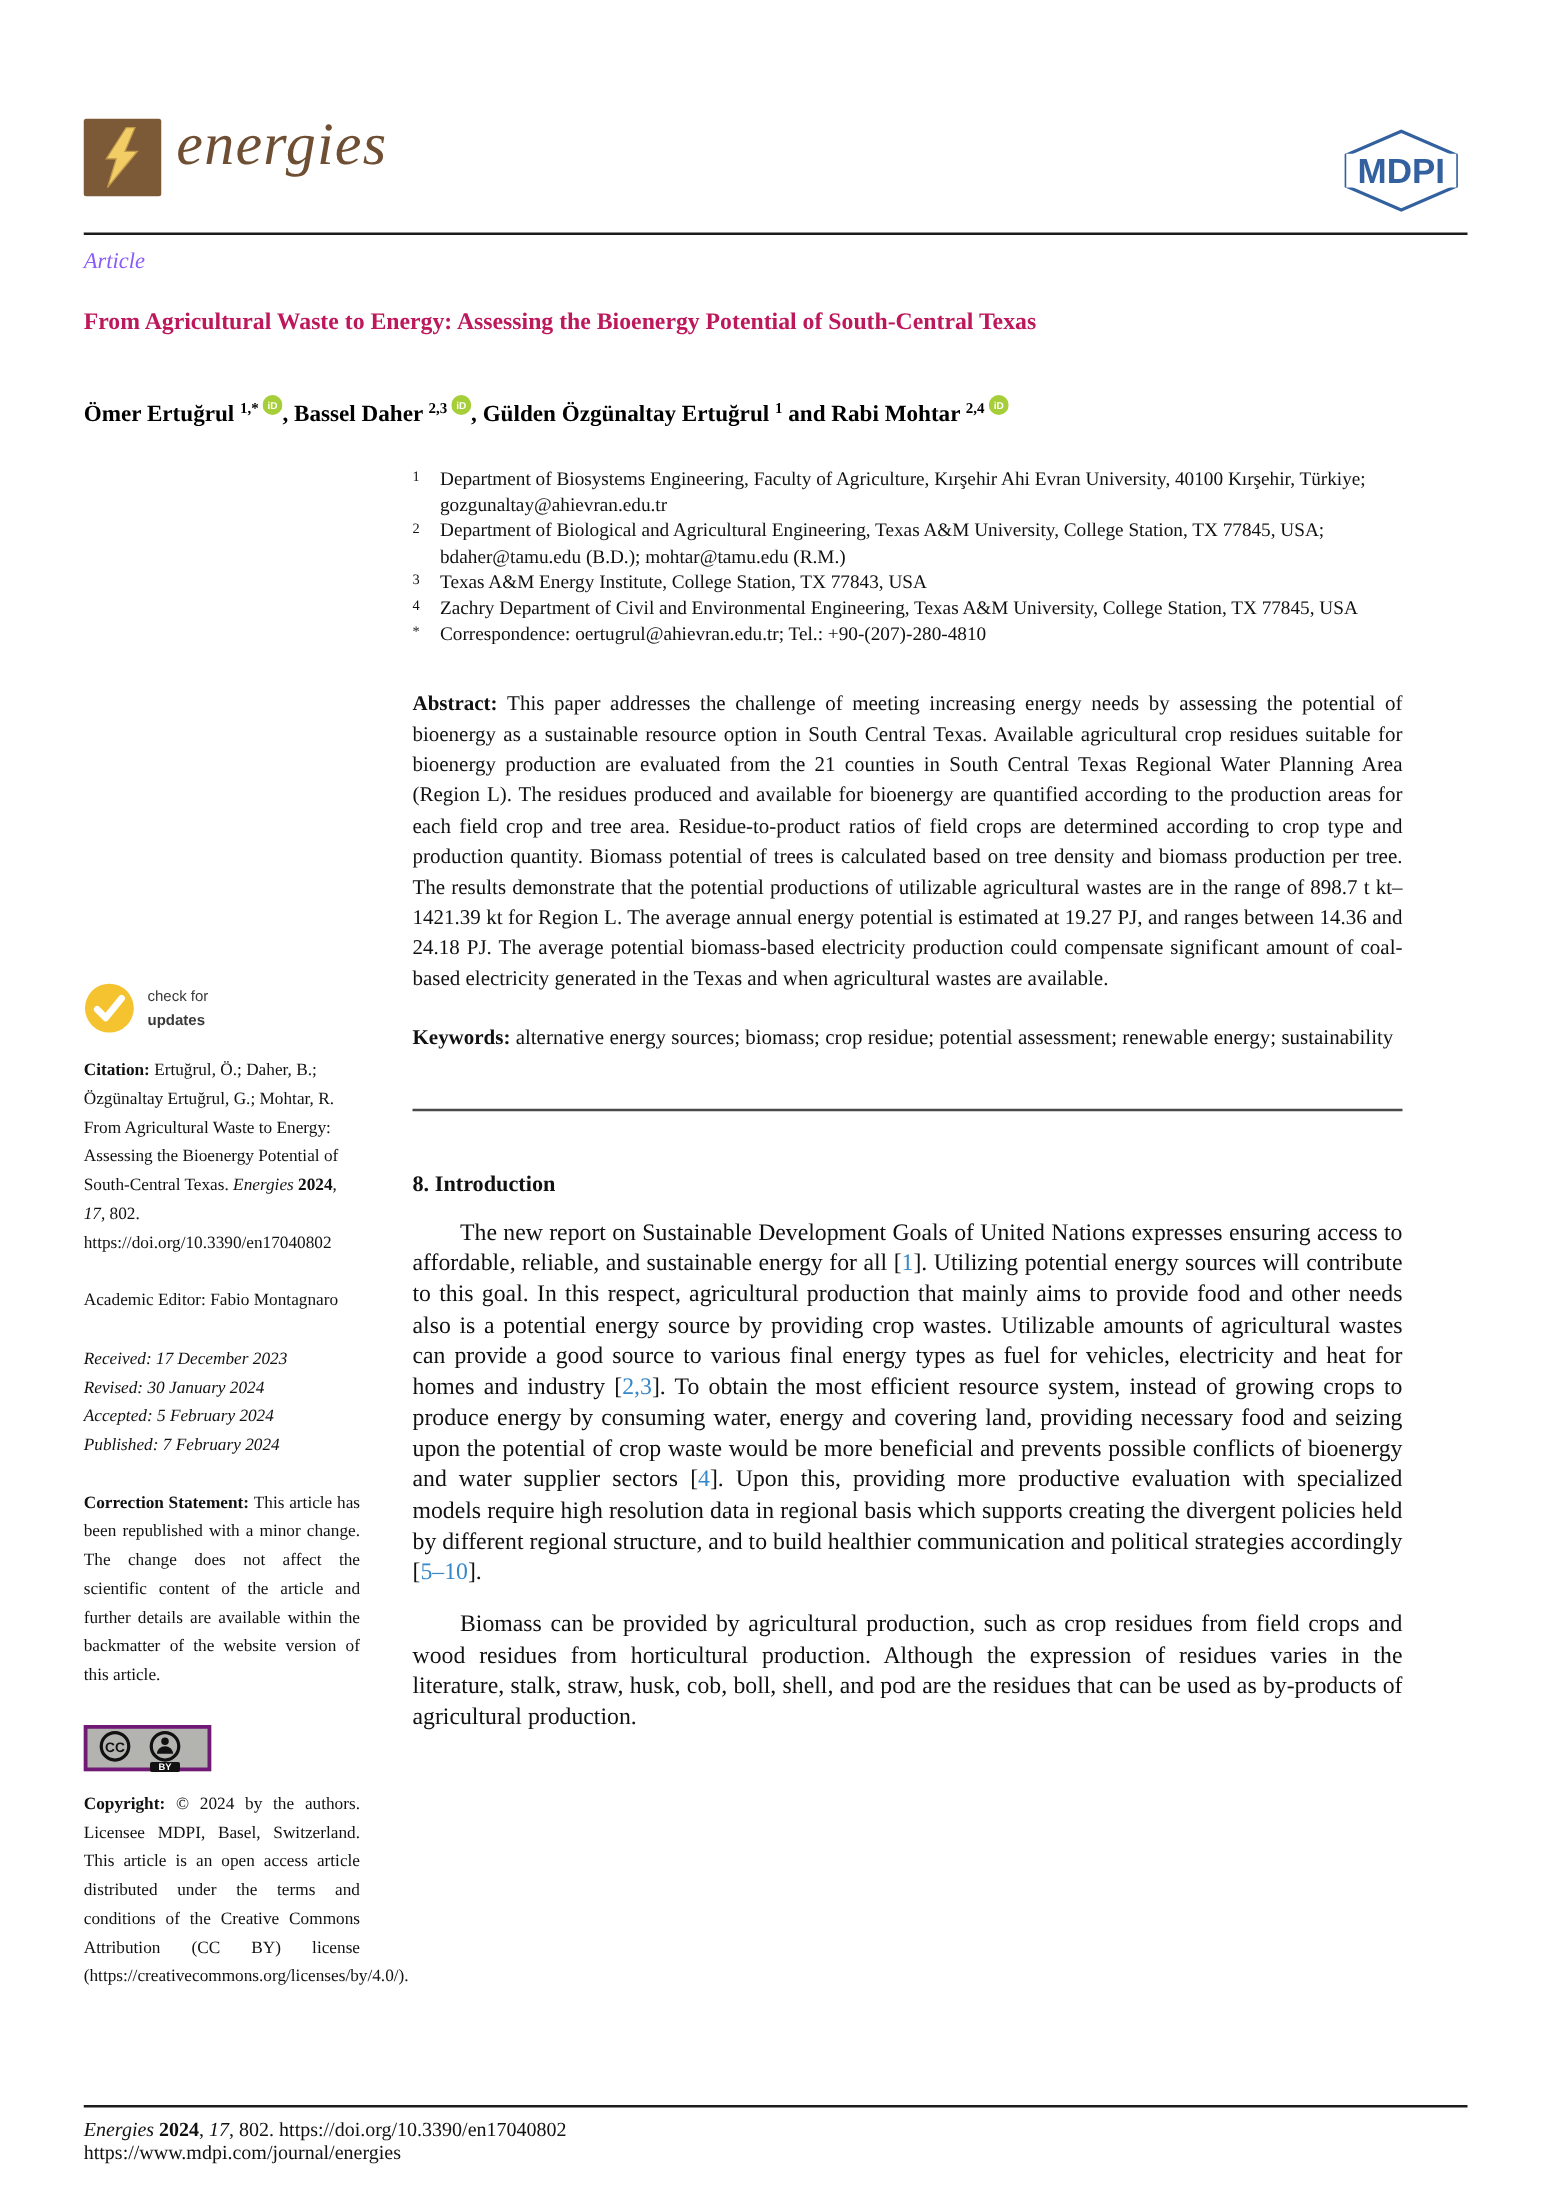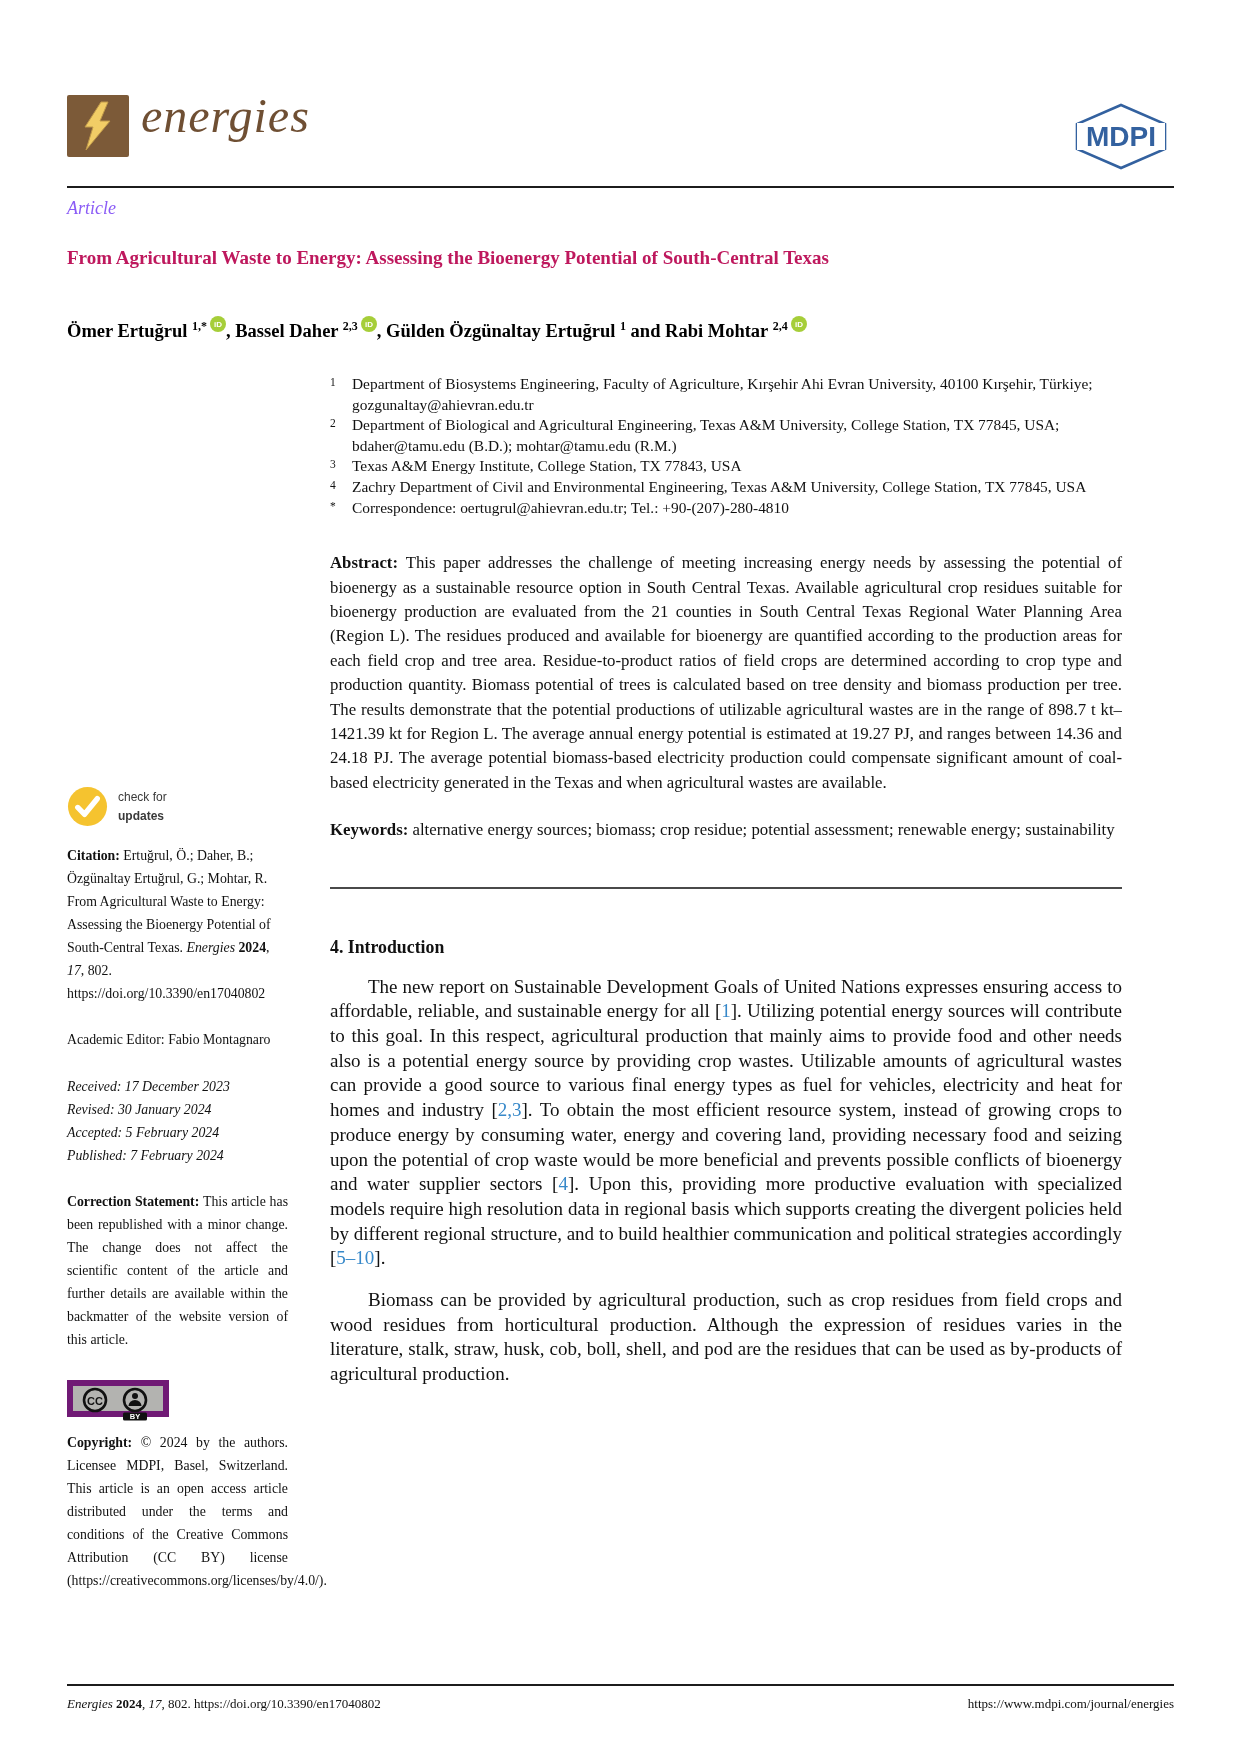--- a/index.html
+++ b/index.html
@@ -22,39 +22,39 @@
 
   
   .sidebar { position: absolute; left: 67px; top: 786px; width: 221px; font-size: 13.8px; line-height: 23px; color: #111; }
   .check-badge { display: flex; align-items: center; gap: 10px; cursor: pointer; }
   .check-text { font-family: "Liberation Sans", sans-serif; font-size: 12px; line-height: 19px; color: #3a3a3a; }
   .check-text .l2 { font-weight: bold; }
   .citation-block { margin-top: 17px; }
   .editor-block { margin-top: 23px; }
   .dates-block { margin-top: 24px; font-style: italic; }
   .correction-block { margin-top: 23px; text-align: justify; }
-  .cc-badge { margin-top: 29px; width: 102px; height: 37px; background: #b3b3b0; border: 6px solid #701a75; display: block; cursor: pointer; }
+  .cc-badge { margin-top: 29px; width: 102px; height: 37px; background: #b3b3b0; border: 3px solid #701a75; display: block; cursor: pointer; }
   .copyright-block { margin-top: 14px; text-align: justify; }
 
   
   .rightcol { position: absolute; left: 330px; top: 374px; width: 792px; }
   .affil-row { position: relative; padding-left: 22px; font-size: 15.4px; line-height: 20.6px; }
   .affil-marker { position: absolute; left: 0; top: -2px; font-size: 11.5px; }
   .abstract-block { margin-top: 33px; font-size: 16.8px; line-height: 24.4px; text-align: justify; font-family: Liberation Serif, serif; }
   .keywords-block { margin-top: 23px; font-size: 16.8px; line-height: 24.4px; text-align: justify; }
   .kw-rule { margin-top: 44px; width: 792px; height: 2px; background: #4a4a4a; }
   .section-heading { margin-top: 48px; font-size: 17.8px; font-weight: bold; }
   .body-para { margin-top: 17px; font-size: 19px; line-height: 24.7px; text-align: justify; text-indent: 38px; }
   .seg-b { font-weight: bold; }
   .seg-i { font-style: italic; }
   .seg-ref { color: #3688c9; cursor: pointer; }
 
   
   .footer-rule { position: absolute; left: 67px; top: 1684px; width: 1107px; height: 2px; background: #1c1c1c; }
-  .footer-line { position: absolute; left: 67px; top: 1696px; width: 1107px; display: flex; justify-content: space-between; font-size: 13px; }
+  .footer-line { position: absolute; left: 67px; top: 1696px; width: 1107px; display: flex; justify-content: space-between; font-size: 16px; flex-direction: column; }
   .footer-right { color: #111; }
 </style>
 </head>
 <body>
 
 <div class="page">
 
   <div class="logo-box">
     <svg width="46" height="52" viewBox="0 0 46 52">
       <polygon points="26,2 10,27 18,27 11,50 35,21 25,21 33,2" fill="#f2cd66" stroke="#bf984a" stroke-width="1"></polygon>
@@ -144,21 +144,21 @@
     <div class="affil-row">
       <span class="affil-marker">*</span>
       <span>Correspondence: oertugrul@ahievran.edu.tr; Tel.: +90-(207)-280-4810</span>
     </div>
 
     <p class="abstract-block"><span class="seg-b">Abstract: </span>This paper addresses the challenge of meeting increasing energy needs by assessing the potential of bioenergy as a sustainable resource option in South Central Texas. Available agricultural crop residues suitable for bioenergy production are evaluated from the 21 counties in South Central Texas Regional Water Planning Area (Region L). The residues produced and available for bioenergy are quantified according to the production areas for each field crop and tree area. Residue-to-product ratios of field crops are determined according to crop type and production quantity. Biomass potential of trees is calculated based on tree density and biomass production per tree. The results demonstrate that the potential productions of utilizable agricultural wastes are in the range of 898.7 t kt–1421.39 kt for Region L. The average annual energy potential is estimated at 19.27 PJ, and ranges between 14.36 and 24.18 PJ. The average potential biomass-based electricity production could compensate significant amount of coal-based electricity generated in the Texas and when agricultural wastes are available.</p>
     <p class="keywords-block"><span class="seg-b">Keywords: </span>alternative energy sources; biomass; crop residue; potential assessment; renewable energy; sustainability</p>
 
     <div class="kw-rule"></div>
 
-    <h2 class="section-heading">4. Introduction</h2>
+    <h2 class="section-heading">8. Introduction</h2>
     <p class="body-para">The new report on Sustainable Development Goals of United Nations expresses ensuring access to affordable, reliable, and sustainable energy for all [<span class="seg-ref">1</span>]. Utilizing potential energy sources will contribute to this goal. In this respect, agricultural production that mainly aims to provide food and other needs also is a potential energy source by providing crop wastes. Utilizable amounts of agricultural wastes can provide a good source to various final energy types as fuel for vehicles, electricity and heat for homes and industry [<span class="seg-ref">2,3</span>]. To obtain the most efficient resource system, instead of growing crops to produce energy by consuming water, energy and covering land, providing necessary food and seizing upon the potential of crop waste would be more beneficial and prevents possible conflicts of bioenergy and water supplier sectors [<span class="seg-ref">4</span>]. Upon this, providing more productive evaluation with specialized models require high resolution data in regional basis which supports creating the divergent policies held by different regional structure, and to build healthier communication and political strategies accordingly [<span class="seg-ref">5–10</span>].</p>
     <p class="body-para">Biomass can be provided by agricultural production, such as crop residues from field crops and wood residues from horticultural production. Although the expression of residues varies in the literature, stalk, straw, husk, cob, boll, shell, and pod are the residues that can be used as by-products of agricultural production.</p>
   </main>
 
   <div class="footer-rule"></div>
   <div class="footer-line">
     <span class="footer-left"><span class="seg-i">Energies </span><span class="seg-b">2024</span>, <span class="seg-i">17</span>, 802. https://doi.org/10.3390/en17040802</span>
     <span class="footer-right">https://www.mdpi.com/journal/energies</span>
   </div>
 

